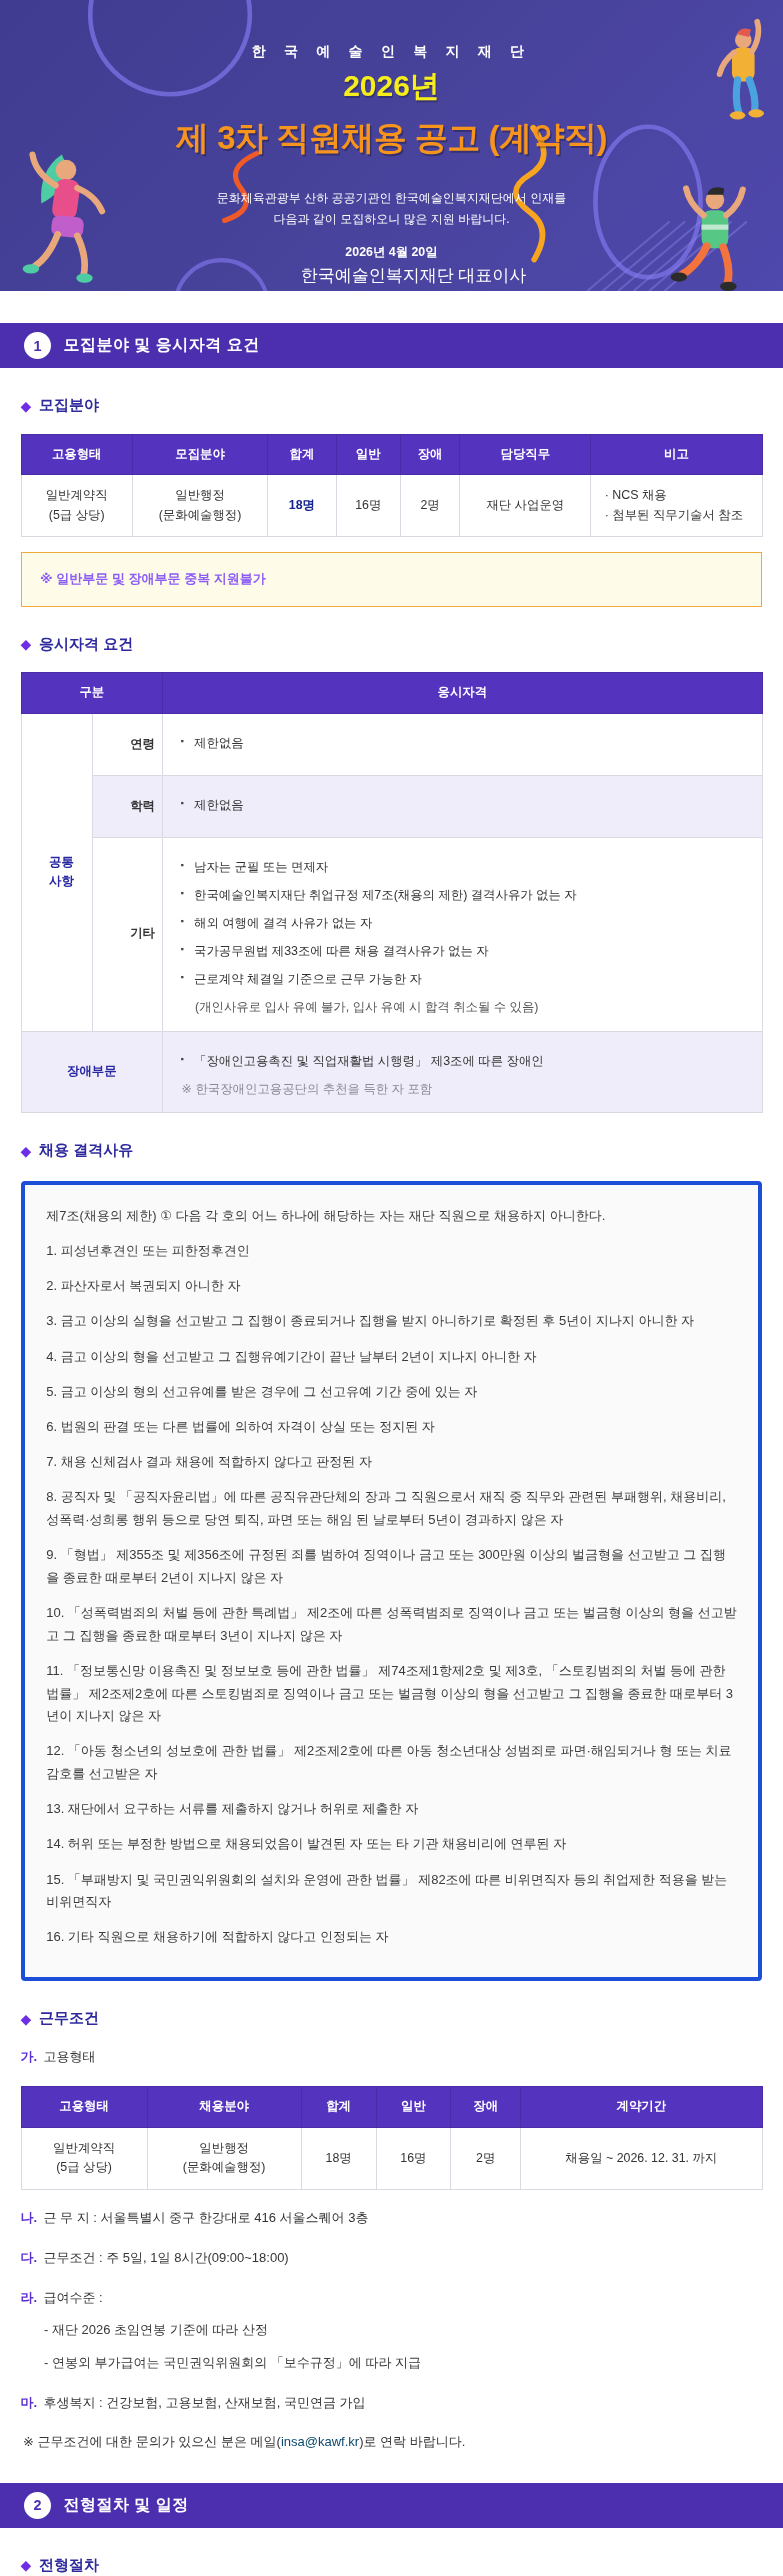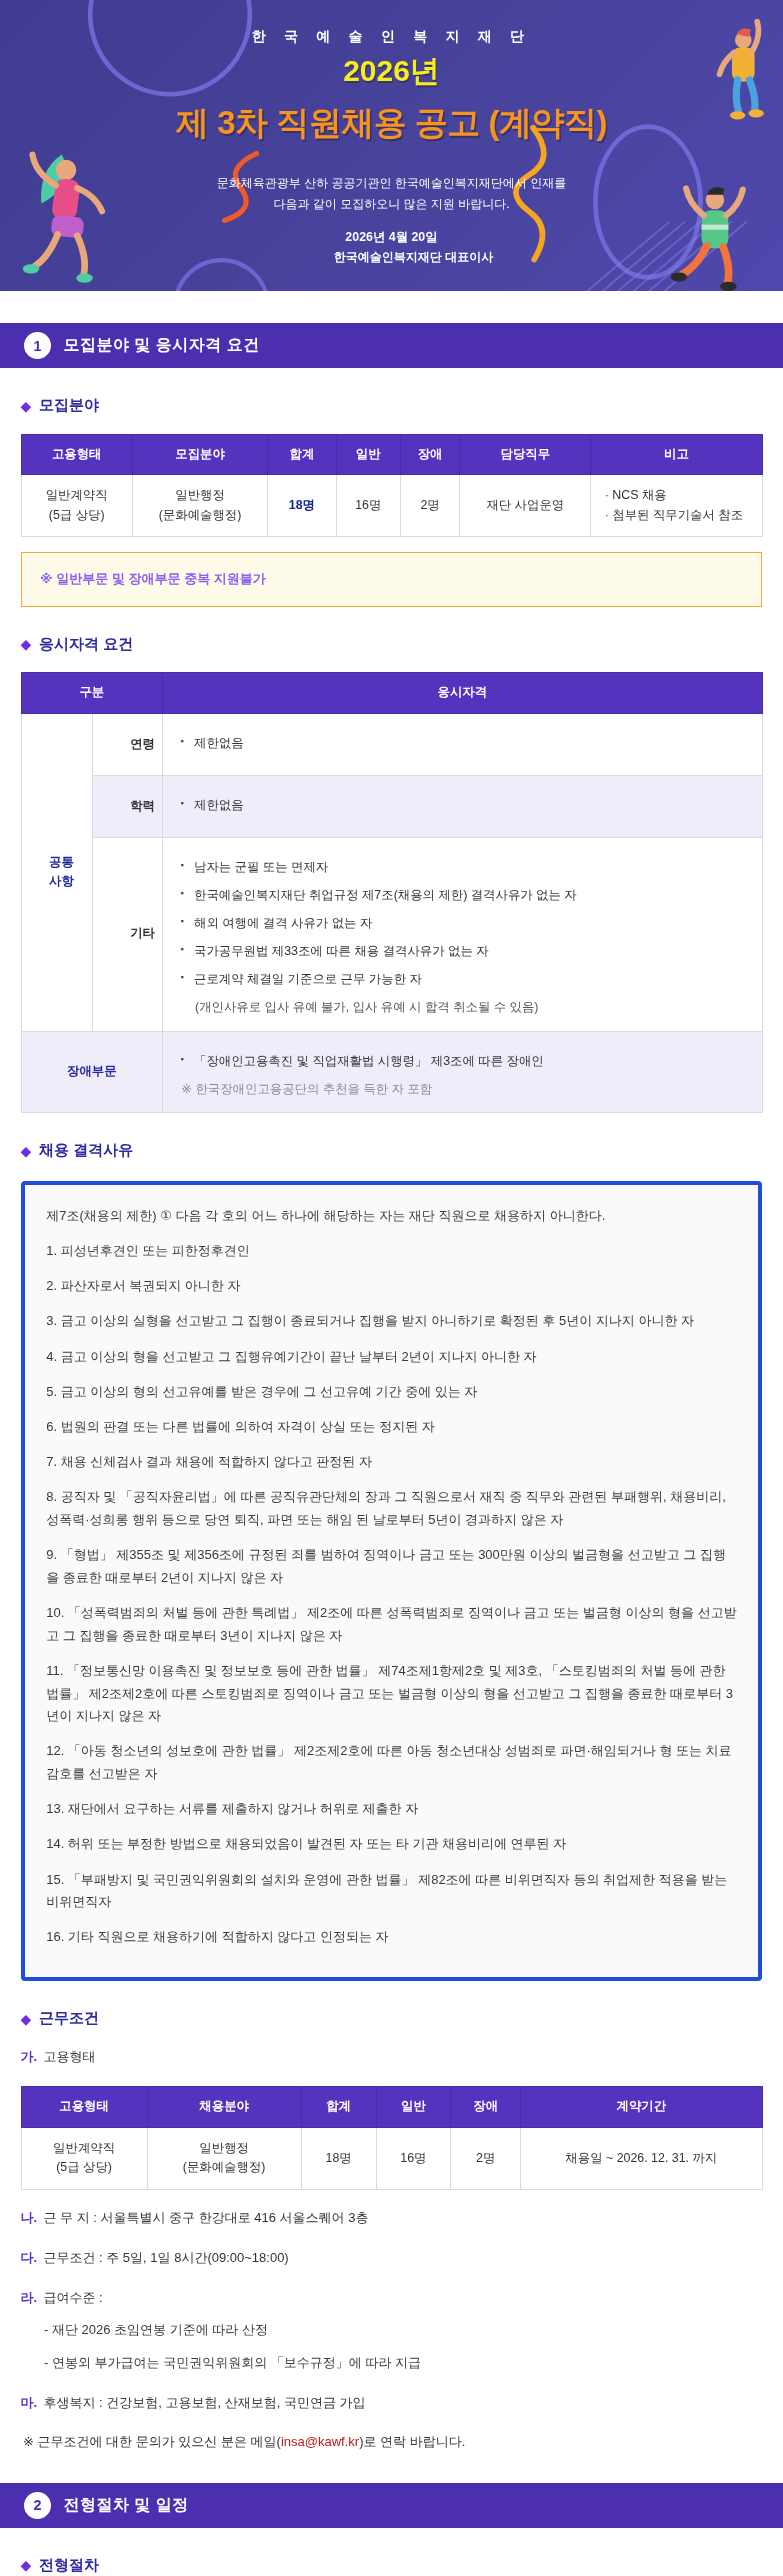--- a/index.html
+++ b/index.html
@@ -2,26 +2,26 @@
 <html style="font-size:8.2px"><head>
 <meta charset="utf-8">
 <style>
   html,body{margin:0;padding:0;background:#fff;}
   body{width:783px;font-family:"Liberation Sans","DejaVu Sans",sans-serif;color:#333;}
   .page{width:783px;overflow:hidden;}
 
   
   .hero{position:relative;height:291px;background:linear-gradient(135deg,#3f3c92 0%,#474299 45%,#4f48ad 100%);overflow:hidden;text-align:center;}
   .hero-art{position:absolute;left:0;top:0;width:783px;height:291px;}
-  .hero-org{position:relative;margin-top:28px;color:#fff;font-size:14px;font-weight:700;letter-spacing:7.2px;}
+  .hero-org{position:relative;margin-top:43px;color:#fff;font-size:14px;font-weight:700;letter-spacing:7.2px;}
   .hero-year{position:relative;margin-top:5.2px;color:#f6ee1b;font-size:30px;font-weight:900;text-shadow:1px 1.5px 0 rgba(0,0,0,.25);}
   .hero-title{position:relative;margin:9.3px 0 0 0;color:#f7941d;font-size:33px;font-weight:900;letter-spacing:-0.5px;text-shadow:1.5px 2.1px 0 rgba(0,0,0,.28);}
   .hero-intro{position:relative;margin:27px 0 0 0;color:#fff;font-size:12px;line-height:1.75;white-space:pre-line;}
   .hero-date{position:relative;margin-top:13.4px;color:#fff;font-size:12.4px;font-weight:800;}
-  .hero-signer{position:relative;margin-top:3.1px;color:#fff;font-size:12px;font-weight:700;margin-left:44px;}
+  .hero-signer{position:relative;margin-top:3.1px;color:#fff;font-size:17px;font-weight:400;margin-left:44px;}
 
   
   .section-banner{display:flex;align-items:center;gap:12.4px;height:45px;background:#4c2fae;padding-left:24px;margin-top:32px;}
   .section-banner .num{flex:none;width:27px;height:27px;border-radius:50%;background:#fff;color:#4c2fae;font-size:14.4px;font-weight:900;display:flex;align-items:center;justify-content:center;}
   .section-banner h2{margin:0;color:#fff;font-size:16px;font-weight:900;letter-spacing:0.5px;}
 
   
   .subhead{display:flex;align-items:center;gap:7.7px;margin:28px 20.6px 0 20.6px;font-size:15px;font-weight:900;color:#2e2a9e;}
   .subhead::before{content:"◆";color:#6d2ee6;font-size:14px;line-height:1;}
 
@@ -46,21 +46,21 @@
   .gray-box{margin:20.6px 20.6px 0 20.6px;border:4px solid #1d4ed8;border-radius:4.1px;background:#fafafa;padding:17.5px 21.6px 15.5px 21.6px;font-size:13px;color:#3a3a3a;}
   .dq-intro{margin:2.1px 0 13.4px 0;line-height:1.7;}
   .dq-item{margin:12.4px 0;line-height:1.75;}
 
   
   .kitem{display:flex;gap:6.2px;margin:17.5px 20.6px 0 20.6px;font-size:13px;line-height:1.7;}
   .kitem .m{flex:none;color:#5b2fd0;font-weight:900;}
   .kitem .t{color:#333;}
   .ksub{margin:10.3px 20.6px 0 44px;font-size:13px;color:#3a3a3a;line-height:1.75;}
   .contact-line{margin:18.5px 20.6px 0 23px;font-size:13px;color:#333;}
-  .lnk{color:#b91c1c;text-decoration:none;cursor:pointer;margin-top:36px;}
+  .lnk{color:#0c4a6e;text-decoration:none;cursor:pointer;margin-top:36px;}
 </style>
 </head>
 <body>
 
 <div class="page">
 
   <header class="hero">
     <svg class="hero-art" viewBox="0 0 1520 565" aria-hidden="true">
       <circle cx="330" cy="28" r="155" fill="none" stroke="#7d74e8" stroke-width="9" opacity="0.75"></circle>
       <ellipse cx="1258" cy="392" rx="102" ry="146" fill="none" stroke="#7d74e8" stroke-width="9" opacity="0.75"></ellipse>

